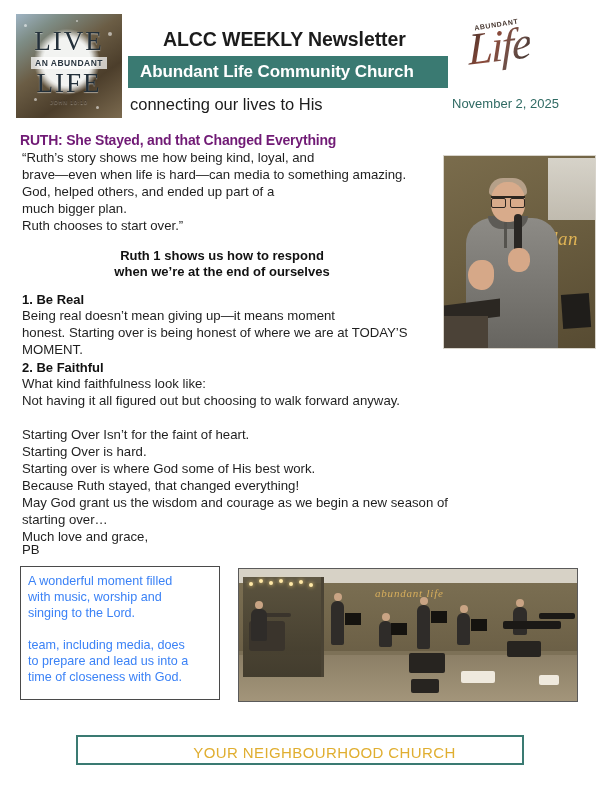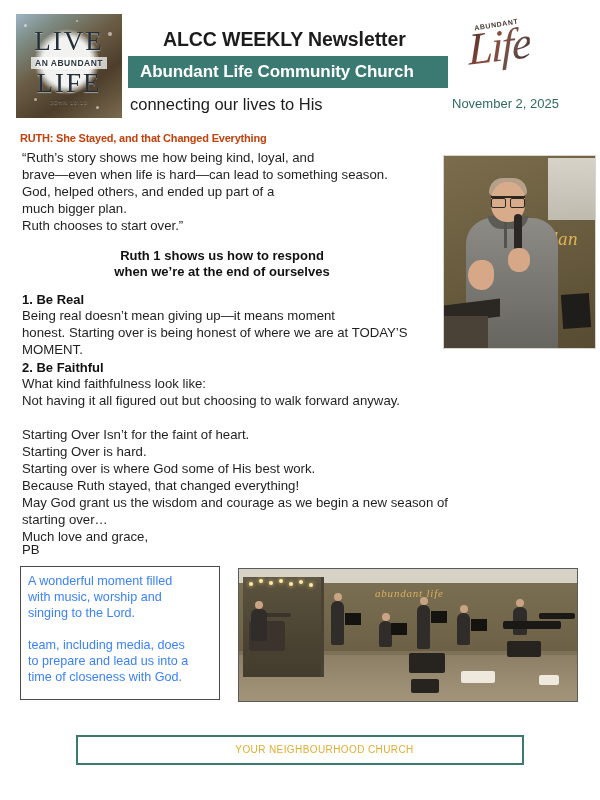--- a/index.html
+++ b/index.html
@@ -129,23 +129,23 @@
     position: absolute;
     left: 452px; top: 96px;
     font-size: 13px;
     color: #2f6a63;
   }
 
   
   #article-title {
     position: absolute;
     left: 20px; top: 132px;
-    font-size: 11px;
+    font-size: 14px;
     font-weight: 700;
-    color: #c2410c;
+    color: #701a75;
     letter-spacing: -0.2px;
   }
   .body-line {
     position: absolute;
     left: 22px;
     font-size: 13.2px;
     line-height: 16px;
     color: #1f1f1f;
     white-space: nowrap;
   }
@@ -411,21 +411,21 @@
     width: 448px; height: 30px;
     border: 2px solid #3a7a72;
     background: #ffffff;
     box-sizing: border-box;
   }
   #footer-text {
     position: absolute;
     left: 0; top: 7px;
     width: 493px;
     text-align: center;
-    font-size: 10px;
+    font-size: 15px;
     color: #e0ae30;
     letter-spacing: 0.4px;
   }
 </style>
 </head>
 <body>
 
 <div id="header">
 
   <div id="logo-box">
@@ -455,21 +455,21 @@
     <div class="abundant">ABUNDANT</div>
     <div class="life">Life</div>
   </div>
 
   <div id="header-date">November 2, 2025</div>
 </div>
 
 <div id="article-title">RUTH: She Stayed, and that Changed Everything</div>
 
 <div class="body-line" style="top:150px;">“Ruth’s story shows me how being kind, loyal, and</div>
-<div class="body-line" style="top:167px;">brave—even when life is hard—can lead to something season.</div>
+<div class="body-line" style="top:167px;">brave—even when life is hard—can media to something amazing.</div>
 <div class="body-line" style="top:184px;">God, helped others, and ended up part of a</div>
 <div class="body-line" style="top:201px;text-align:center;">much bigger plan.</div>
 <div class="body-line" style="top:218px;">Ruth chooses to start over.”</div>
 
 <div class="center-line" style="left:12px;top:248px;">Ruth 1 shows us how to respond</div>
 <div class="center-line" style="left:12px;top:264px;">when we’re at the end of ourselves</div>
 
 <div class="head-line" style="top:292px;">1. Be Real</div>
 <div class="body-line" style="top:308px;">Being real doesn’t mean giving up—it means moment</div>
 <div class="body-line" style="top:325px;">honest. Starting over is being honest of where we are at TODAY’S</div>

